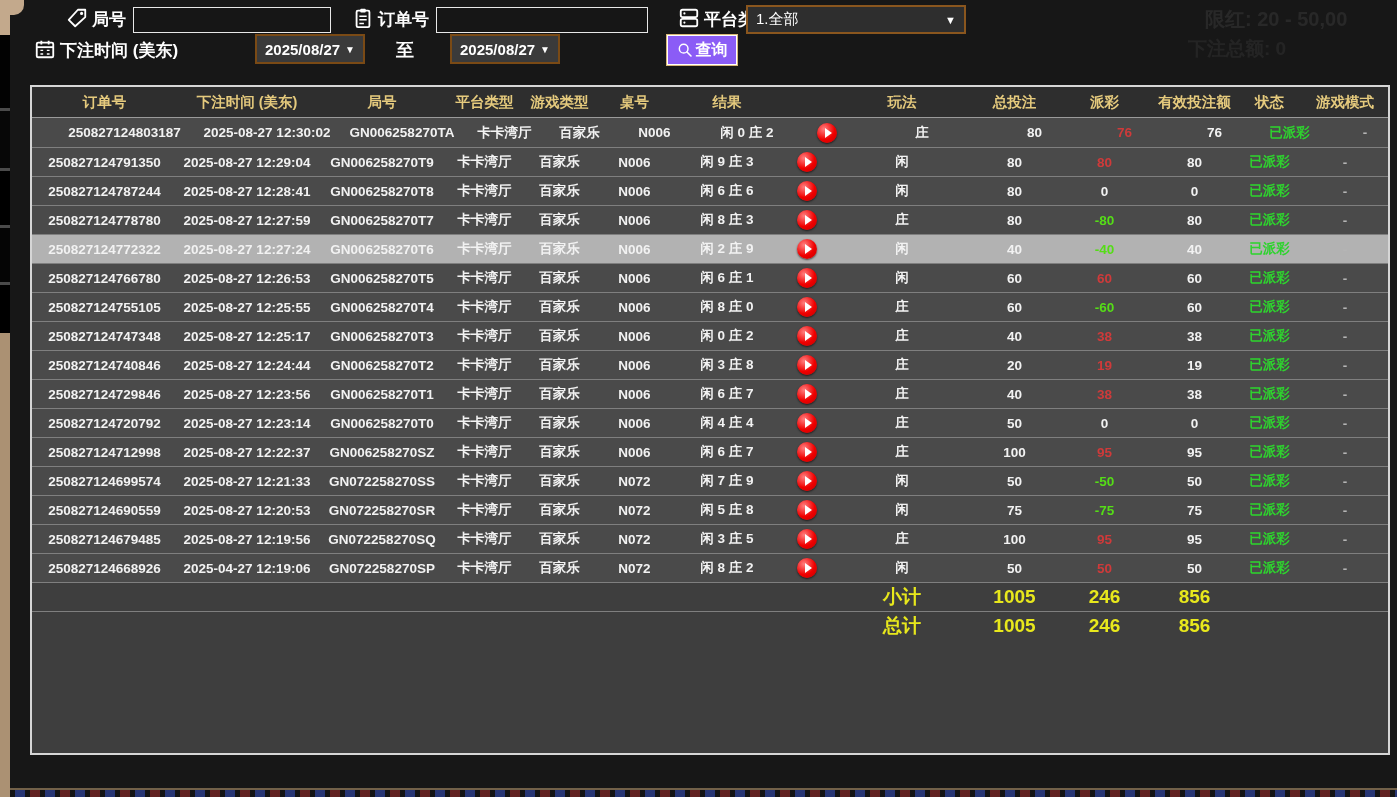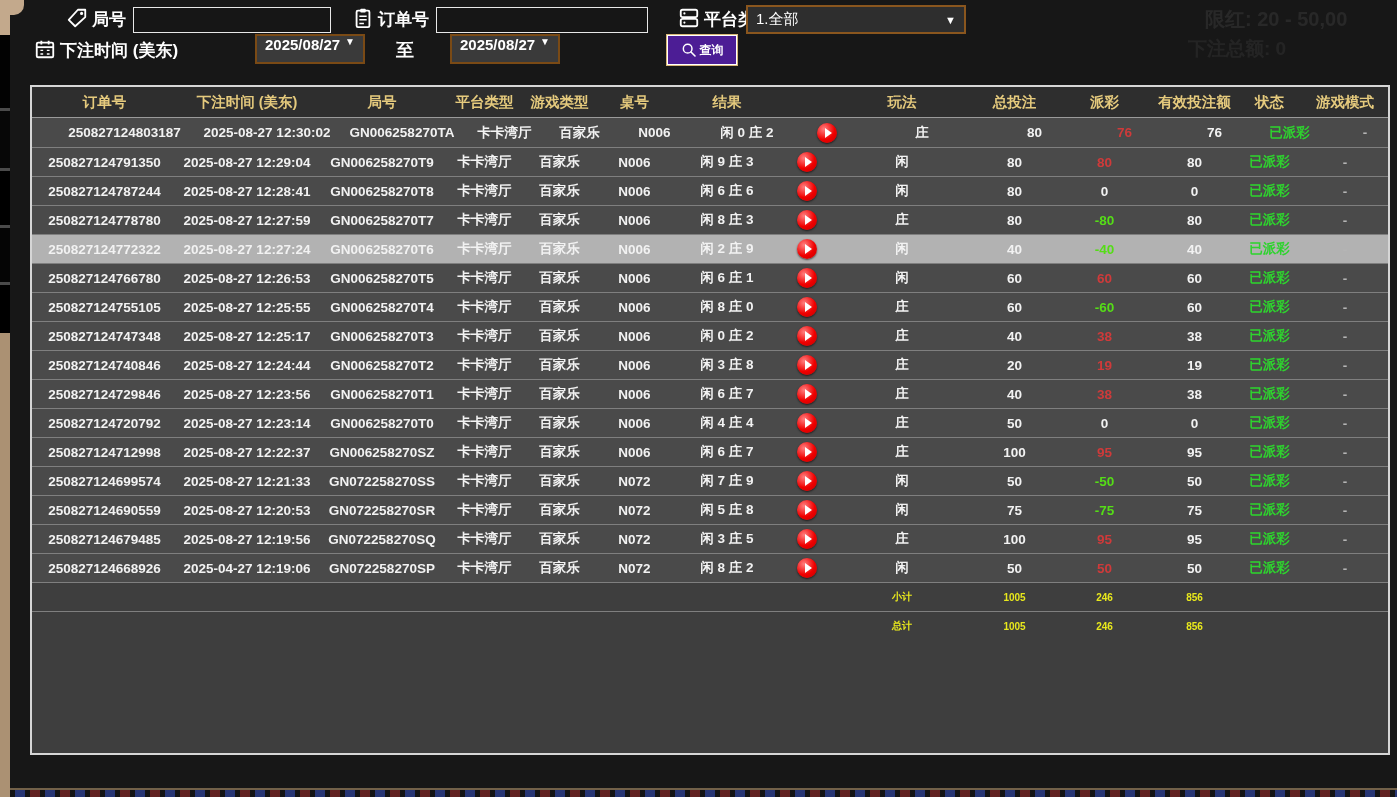--- a/index.html
+++ b/index.html
@@ -37,44 +37,44 @@
   }
   .dropdown{
     position:absolute;left:746px;top:5px;width:220px;height:29px;background:#2e2e2e;
     border:2px solid #8a561e;box-sizing:border-box;color:#fff;font-size:15px;
     display:flex;align-items:center;padding:0 8px;cursor:pointer;
   }
   .dropdown .arrow{margin-left:auto;font-size:11px;color:#fff;}
   .dateb{
     position:absolute;top:34px;width:110px;height:30px;background:#3a3a3a;
     border:2px solid #7a4a15;box-sizing:border-box;color:#fff;font-weight:bold;
-    font-size:15px;display:flex;align-items:flex-start;justify-content:center;gap:5px;cursor:pointer;
+    font-size:15px;display:flex;align-items:center;justify-content:center;gap:5px;cursor:pointer;
   }
   .dateb .arrow{font-size:10px;}
   .zhi{position:absolute;left:396px;top:38px;color:#fff;font-size:18px;font-weight:bold;}
   .searchbtn{
-    position:absolute;left:666px;top:34px;width:72px;height:32px;background:#4c1d95;
+    position:absolute;left:666px;top:34px;width:72px;height:32px;background:#8b5cf6;
     border:1px solid #d9b878;box-shadow:inset 0 0 0 1px #ffffff;
-    color:#fff;font-size:12px;font-weight:bold;display:flex;align-items:center;justify-content:center;gap:3px;
+    color:#fff;font-size:16px;font-weight:bold;display:flex;align-items:center;justify-content:center;gap:3px;
     cursor:pointer;box-sizing:border-box;
   }
   .searchbtn svg{width:16px;height:16px;}
   
   .panel{
     position:absolute;left:30px;top:85px;width:1360px;height:670px;z-index:10;
     background:#3e3e3e;border:2px solid #d6d6d6;box-sizing:border-box;overflow:hidden;
   }
   .grid-row{display:grid;grid-template-columns:145px 140px 130px 75px 75px 75px 110px 50px 140px 85px 95px 85px 65px 86px;}
   .hrow{height:30px;background:#2e2e2e;border-bottom:1px solid #9a9a9a;}
   .hrow .cell{color:#e5ca7d;font-size:14.5px;font-weight:bold;}
   .drow{height:29px;background:#4a4a4a;border-top:1px solid #7f7f7f;box-sizing:border-box;cursor:pointer;}
   .drow:first-child{border-top:none;padding-left:20px;}
   .drow.selected{background:#b2b2b2;}
   .trow{height:29px;background:#3e3e3e;border-top:1px solid #7f7f7f;box-sizing:border-box;}
-  .trow .cell{color:#e8e81c;font-weight:bold;font-size:10px;text-align:center;}
+  .trow .cell{color:#e8e81c;font-weight:bold;font-size:19px;text-align:center;}
   .cell{
     display:flex;align-items:center;justify-content:center;color:#f2f2f2;
     font-size:13.5px;font-weight:bold;white-space:nowrap;overflow:hidden;
   }
   .cell.pos{color:#cf3a3a;}
   .cell.neg{color:#55dd17;}
   .cell.zero{color:#f2f2f2;}
   .cell.st{color:#2ed32e;}
   .cell.mode{color:#b5b5b5;}
   .play-btn{

